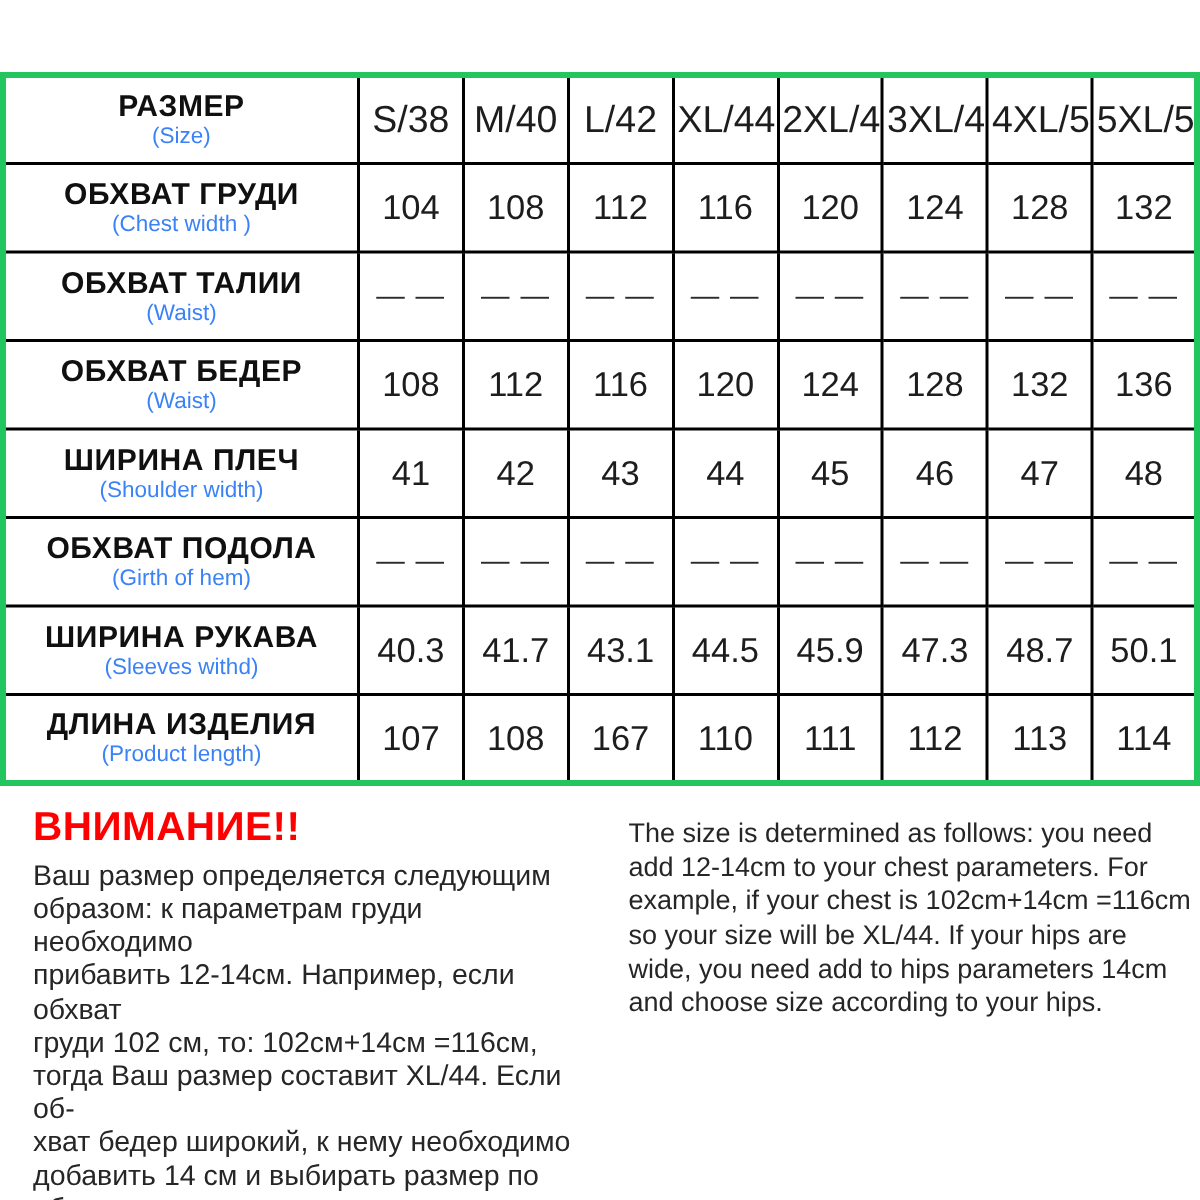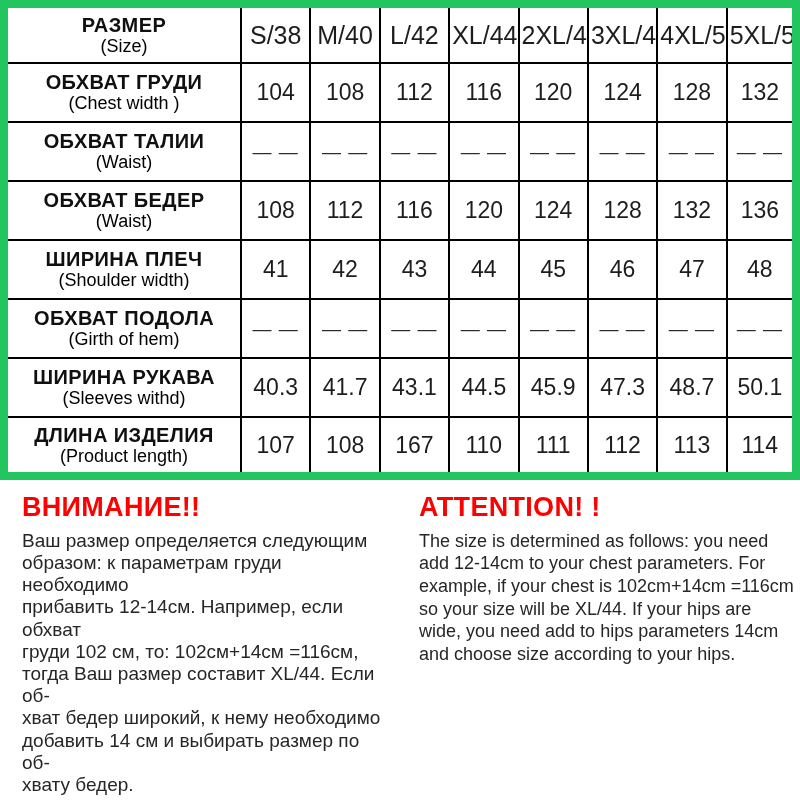--- a/index.html
+++ b/index.html
@@ -3,32 +3,33 @@
 <meta charset="utf-8">
 <style>
   * { margin: 0; padding: 0; box-sizing: border-box; }
   html, body { width: 800px; height: 800px; background: #ffffff; overflow: hidden; }
   body { font-family: "Liberation Sans", sans-serif; color: #1a1a1a; }
 
   table.size-chart {
     border-collapse: collapse;
     width: 800px;
     table-layout: fixed;
-    border: 8px solid #22c55e;
+    border: 4px solid #22c55e;
+    margin-top: 48px;
   }
   .size-chart td {
     border: 2px solid #000;
     text-align: center;
     vertical-align: middle;
     height: 59px;
     padding: 0 2px;
     overflow: hidden;
   }
   .ru-label { font-weight: bold; font-size: 20px; letter-spacing: .4px; color: #101010; line-height: 1.1; }
-  .en-label { font-size: 18px; color: #000000; margin-top: 1px; line-height: 1.1; }
+  .en-label { font-size: 15px; color: #3b82f6; margin-top: 1px; line-height: 1.1; }
   td.size-h { font-size: 25px; color: #1d1d1d; }
   td.v { font-size: 23px; color: #1d1d1d; }
   td.v.dash { font-size: 19px; letter-spacing: 1px; color: #2a2a2a; }
 
   .notes {
     display: flex;
     margin-top: 13px;
     padding-left: 22px;
     padding-right: 5px;
     gap: 27px;
@@ -195,21 +196,20 @@
     <div class="note-body">Ваш размер определяется следующим
 образом: к параметрам груди необходимо
 прибавить 12-14см. Например, если обхват
 груди  102 см, то: 102см+14см =116см,
 тогда Ваш размер составит XL/44. Если об-
 хват бедер широкий, к нему необходимо
 добавить 14 см и выбирать размер по об-
 хвату бедер.</div>
   </div>
   <div class="note-en">
-    <div class="note-title" style="color: rgb(255, 0, 0);">ATTENTION! !</div>
     <div class="note-body">The size is determined as follows: you need
 add 12-14cm to your chest parameters. For
 example, if your chest is 102cm+14cm =116cm
 so your size will be XL/44. If your hips are
 wide, you need add to hips parameters 14cm
 and choose size according to your hips.</div>
   </div>
 </div>
 
 </body></html>

